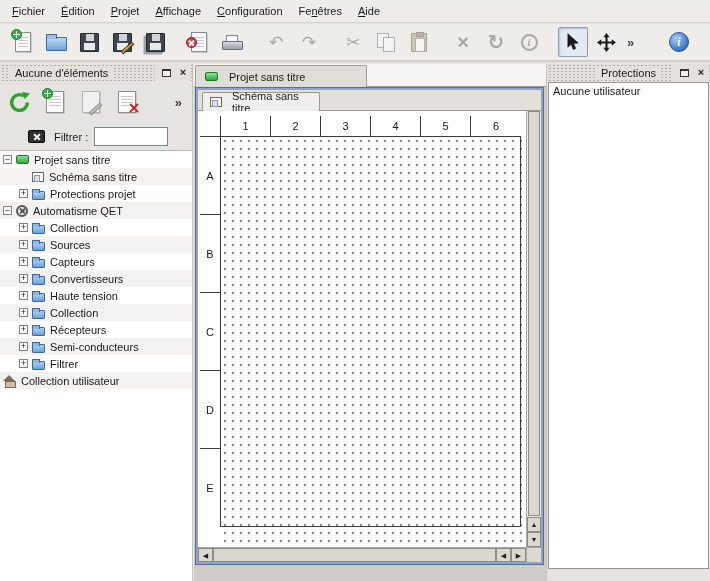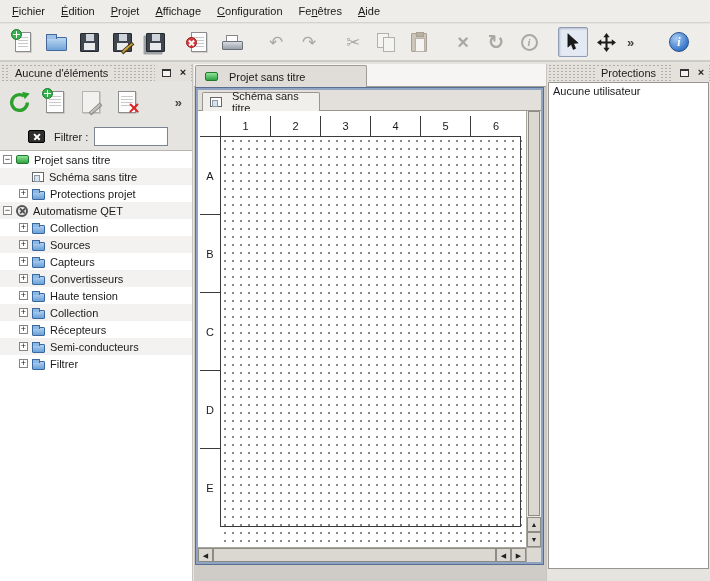--- a/index.html
+++ b/index.html
@@ -336,20 +336,24 @@
         </div>
         <div class="tree-row alt" style="padding-left: 19px;">
           <span class="expander">+</span>
           <span class="ticon ti-folder"></span>
           <span class="tlabel">Semi-conducteurs</span>
         </div>
         <div class="tree-row" style="padding-left: 19px;">
           <span class="expander">+</span>
           <span class="ticon ti-folder"></span>
           <span class="tlabel">Filtrer</span>
+        </div>
+        <div class="tree-row alt" style="padding-left: 3px;">
+          <span class="ticon ti-home"></span>
+          <span class="tlabel">Collection utilisateur</span>
         </div>
       </div>
   </div>
 
   <div class="center">
     <div class="proj-tabbar">
       <div class="proj-tab">
         <span class="ticon ti-project"></span>
         <span>Projet sans titre</span>
       </div>

